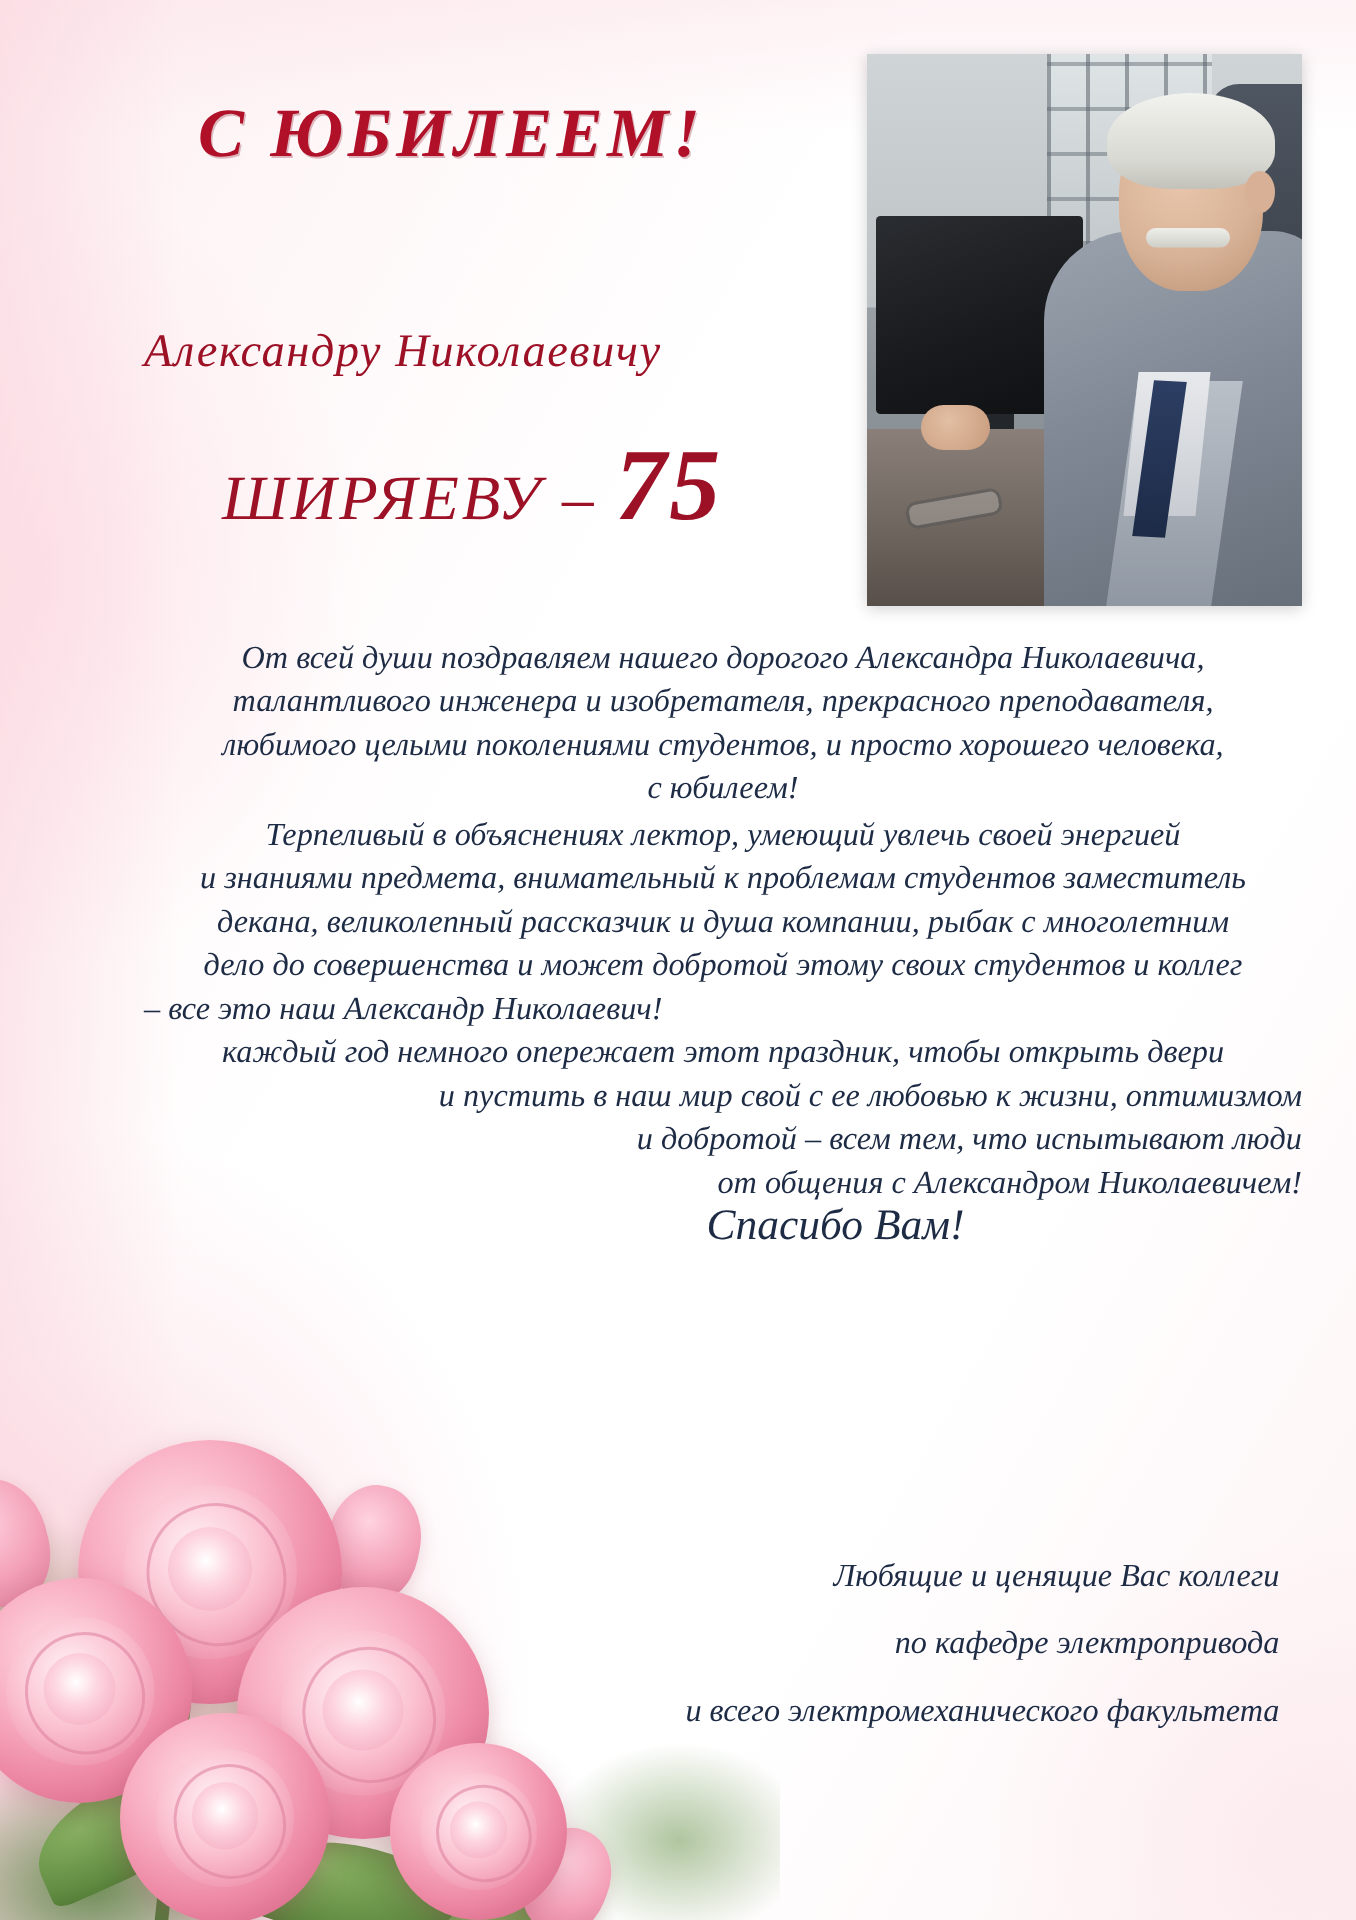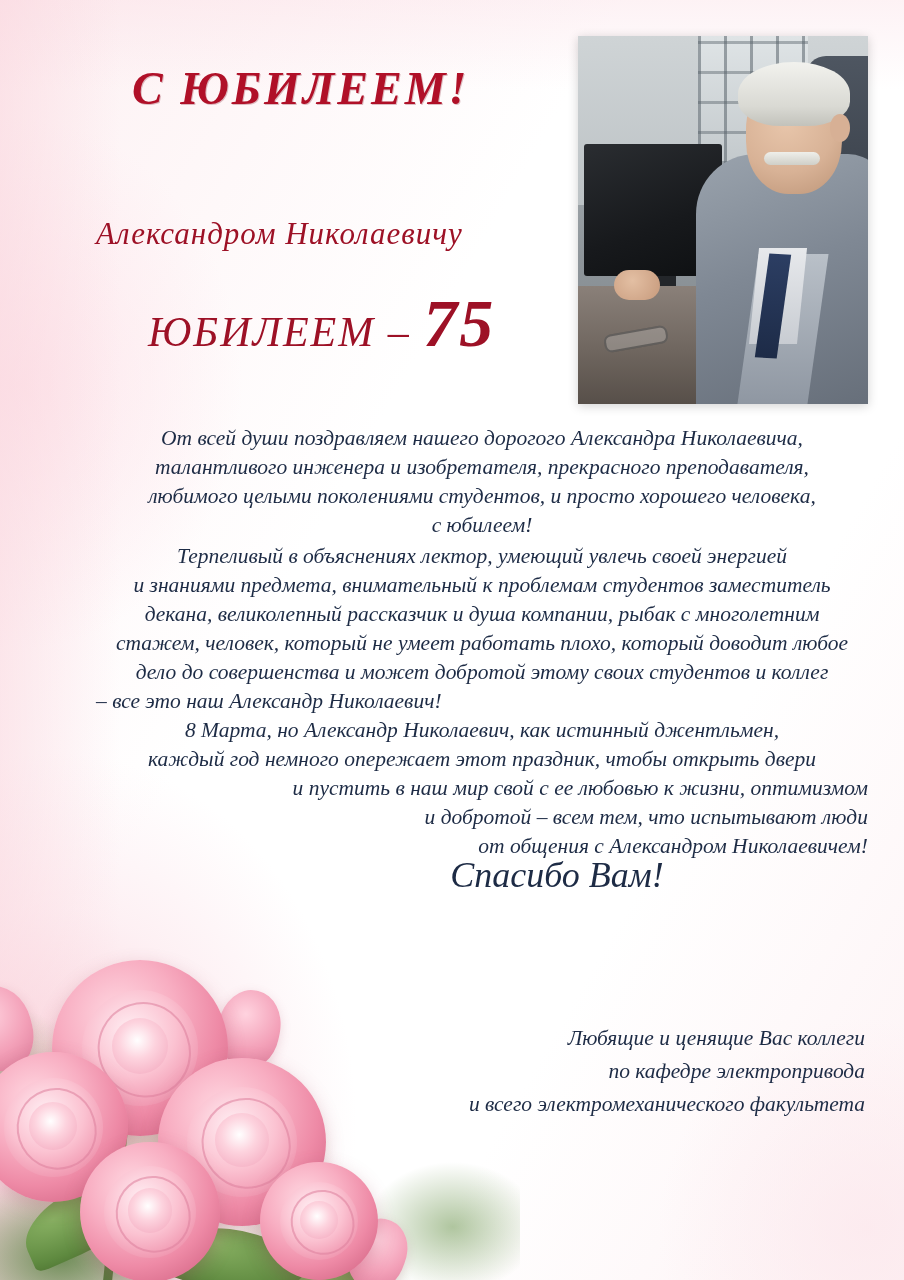--- a/index.html
+++ b/index.html
@@ -302,37 +302,37 @@
   }
   .p-center { text-align: center; font-style: italic; }
   .p-right  { text-align: right; }
 
   .para-2 { margin-top: 2px !important; }
   .para-3 { margin-top: 2px !important; }
 
   .thanks {
     margin-top: 6px;
     text-align: center;
-    font-size: 36px;
+    font-size: 29px;
     padding-left: 150px;
   }
 
   .signature {
     position: absolute;
     left: 96px;
     top: 1020px;
     width: 772px;
     text-align: right;
     font-family: "Liberation Serif", serif;
     font-style: italic;
     font-size: 21.5px;
     line-height: 30px;
     color: #1d2b45;
   }
-  .signature p { margin: 3px; font-style: italic; }
+  .signature p { margin: 15px; font-style: italic; }
 </style>
 </head>
 <body>
 
 <div class="card">
 
   <div class="edge-glow"></div>
 
   <div class="roses">
     <div class="leafy"></div>
@@ -392,40 +392,38 @@
     </div>
     <div class="man-head"></div>
     <div class="man-hair"></div>
     <div class="man-ear"></div>
     <div class="man-mustache"></div>
     <div class="hand"></div>
     <div class="glasses"></div>
   </div>
 
   <div class="title">С ЮБИЛЕЕМ!</div>
-  <div class="name-line">Александром Николаевичу</div>
+  <div class="name-line">Александру Николаевичу</div>
   <div class="surname-line">
-    <span>ЮБИЛЕЕМ –</span>
+    <span>ШИРЯЕВУ –</span>
     <span class="age">75</span>
   </div>
 
   <div class="body-text">
     <p class="p-center">От всей души поздравляем нашего дорогого Александра Николаевича,</p>
     <p class="p-center">талантливого инженера и изобретателя, прекрасного преподавателя,</p>
     <p class="p-center">любимого целыми поколениями студентов, и просто хорошего человека,</p>
     <p class="p-center">с юбилеем!</p>
 
     <p class="p-center para-2">Терпеливый в объяснениях лектор, умеющий увлечь своей энергией</p>
     <p class="p-center">и знаниями предмета, внимательный к проблемам студентов заместитель</p>
     <p class="p-center">декана, великолепный рассказчик и душа компании, рыбак с многолетним</p>
-    <p class="p-center">стажем, человек, который не умеет работать плохо, который доводит любое</p>
     <p class="p-center">дело до совершенства и может добротой этому своих студентов и коллег</p>
     <p>– все это наш Александр Николаевич!</p>
 
-    <p class="p-center">8 Марта, но Александр Николаевич, как истинный джентльмен,</p>
     <p class="p-center">каждый год немного опережает этот праздник, чтобы открыть двери</p>
     <p class="p-right">и пустить в наш мир свой с ее любовью к жизни, оптимизмом</p>
     <p class="p-right">и добротой – всем тем, что испытывают люди</p>
     <p class="p-right">от общения с Александром Николаевичем!</p>
 
     <p class="thanks">Спасибо Вам!</p>
   </div>
 
   <div class="signature">
     <p>Любящие и ценящие Вас коллеги</p>

